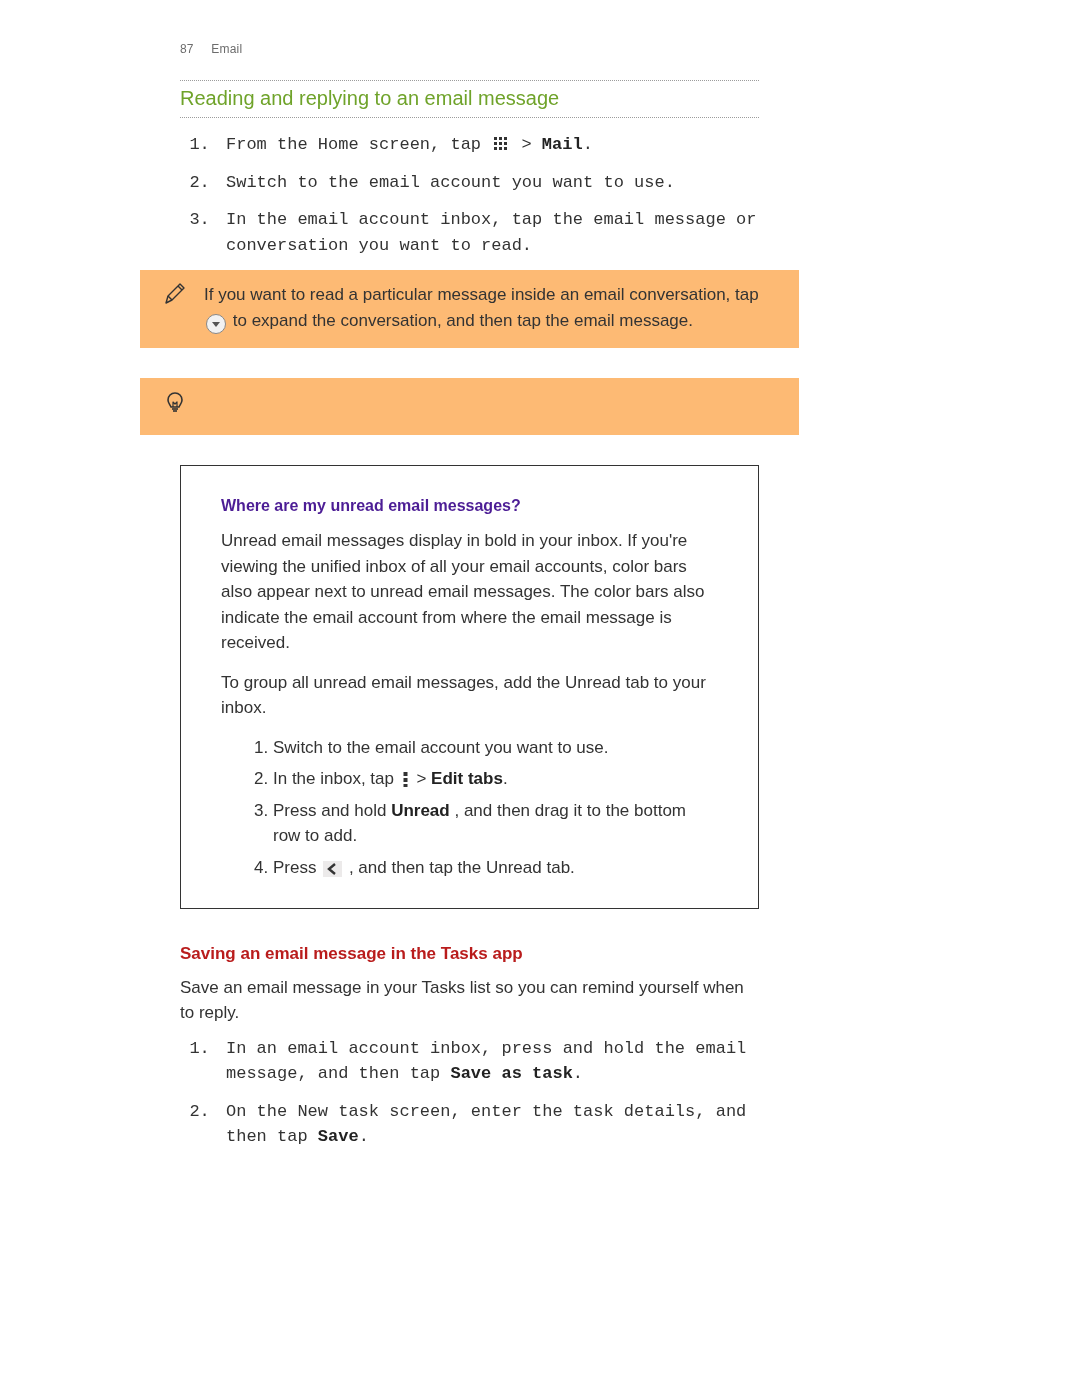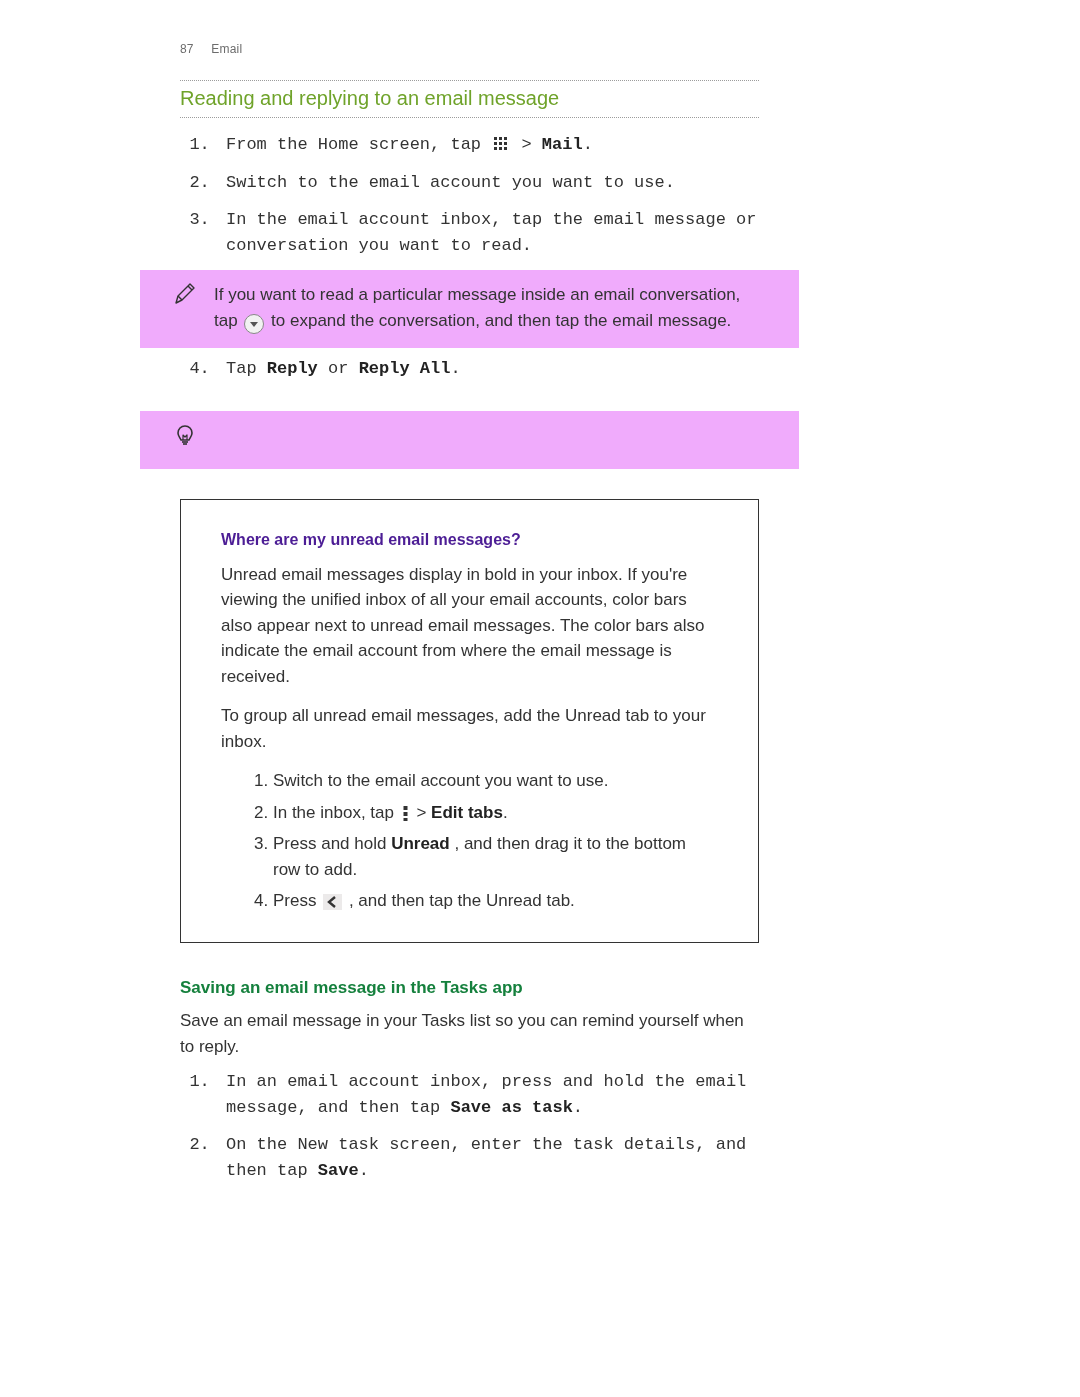--- a/index.html
+++ b/index.html
@@ -63,23 +63,23 @@
     background: #f2f2f2;
   }
   .inline-icon.expand svg { width: 10px; height: 10px; }
   .inline-icon.back {
     background: #eceaea;
     padding: 1px 3px 1px 2px;
   }
   .inline-icon.back svg { width: 14px; height: 14px; }
 
   .note-block {
-    background: #f0abfc;
+    background: #fdba74;
     margin: 8px -40px 8px -40px;
-    padding: 12px 40px 14px 32px;
+    padding: 12px 40px 14px 22px;
     display: flex;
     gap: 16px;
   }
   .note-icon {
     flex: 0 0 26px;
     text-align: center;
   }
   .note-icon svg { width: 24px; height: 24px; }
   .note-body { flex: 1; }
   .tip-block { margin-top: 30px; margin-bottom: 30px; padding-top:14px; padding-bottom:14px;}
@@ -97,21 +97,21 @@
     color: #4c1d95;
   }
   .infobox p { margin: 0 0 14px 0; }
   .infobox ol { padding-left: 52px; margin: 6px 0; }
   .infobox ol li { margin: 6px 0; }
 
   h4.subhead {
     font-size: 17px;
     font-weight: 600;
     margin: 24px 0 8px 0;
-    color: #15803d;
+    color: #b91c1c;
   }
   p.body-text { margin: 4px 0 10px 0; }
 
   b, strong { font-weight: 600; color: #222; }
 </style>
 </head>
 <body>
 
 <div class="page">
 
@@ -167,28 +167,20 @@
       <span>If you want to read a particular message inside an email conversation, tap </span>
       <span class="inline-icon expand">
         <svg viewBox="0 0 10 10">
             <polygon points="1,3 9,3 5,8" fill="#555"></polygon>
           </svg>
       </span>
       <span> to expand the conversation, and then tap the email message.</span>
     </div>
   </div>
 
-  <ol class="steps" start="4">
-    <li>
-      <span>Tap </span>
-      <b>Reply</b>
-      <span> or </span>
-      <b>Reply All</b><span>.</span>
-    </li>
-  </ol>
 
   <div class="note-block tip-block">
     <div class="note-icon">
       <svg viewBox="0 0 24 24">
           <g fill="none" stroke="#333" stroke-width="1.6" stroke-linejoin="round">
         <path d="M12 3 C8 3 5 6 5 10 C5 13 7 14.5 8 17 L16 17 C17 14.5 19 13 19 10 C19 6 16 3 12 3 Z"></path>
         <line x1="9" y1="19" x2="15" y2="19"></line>
             <line x1="10" y1="21" x2="14" y2="21"></line>
         <path d="M10 17 L10 12 L12 14 L14 12 L14 17" stroke-width="1.2"></path>
       </g>

